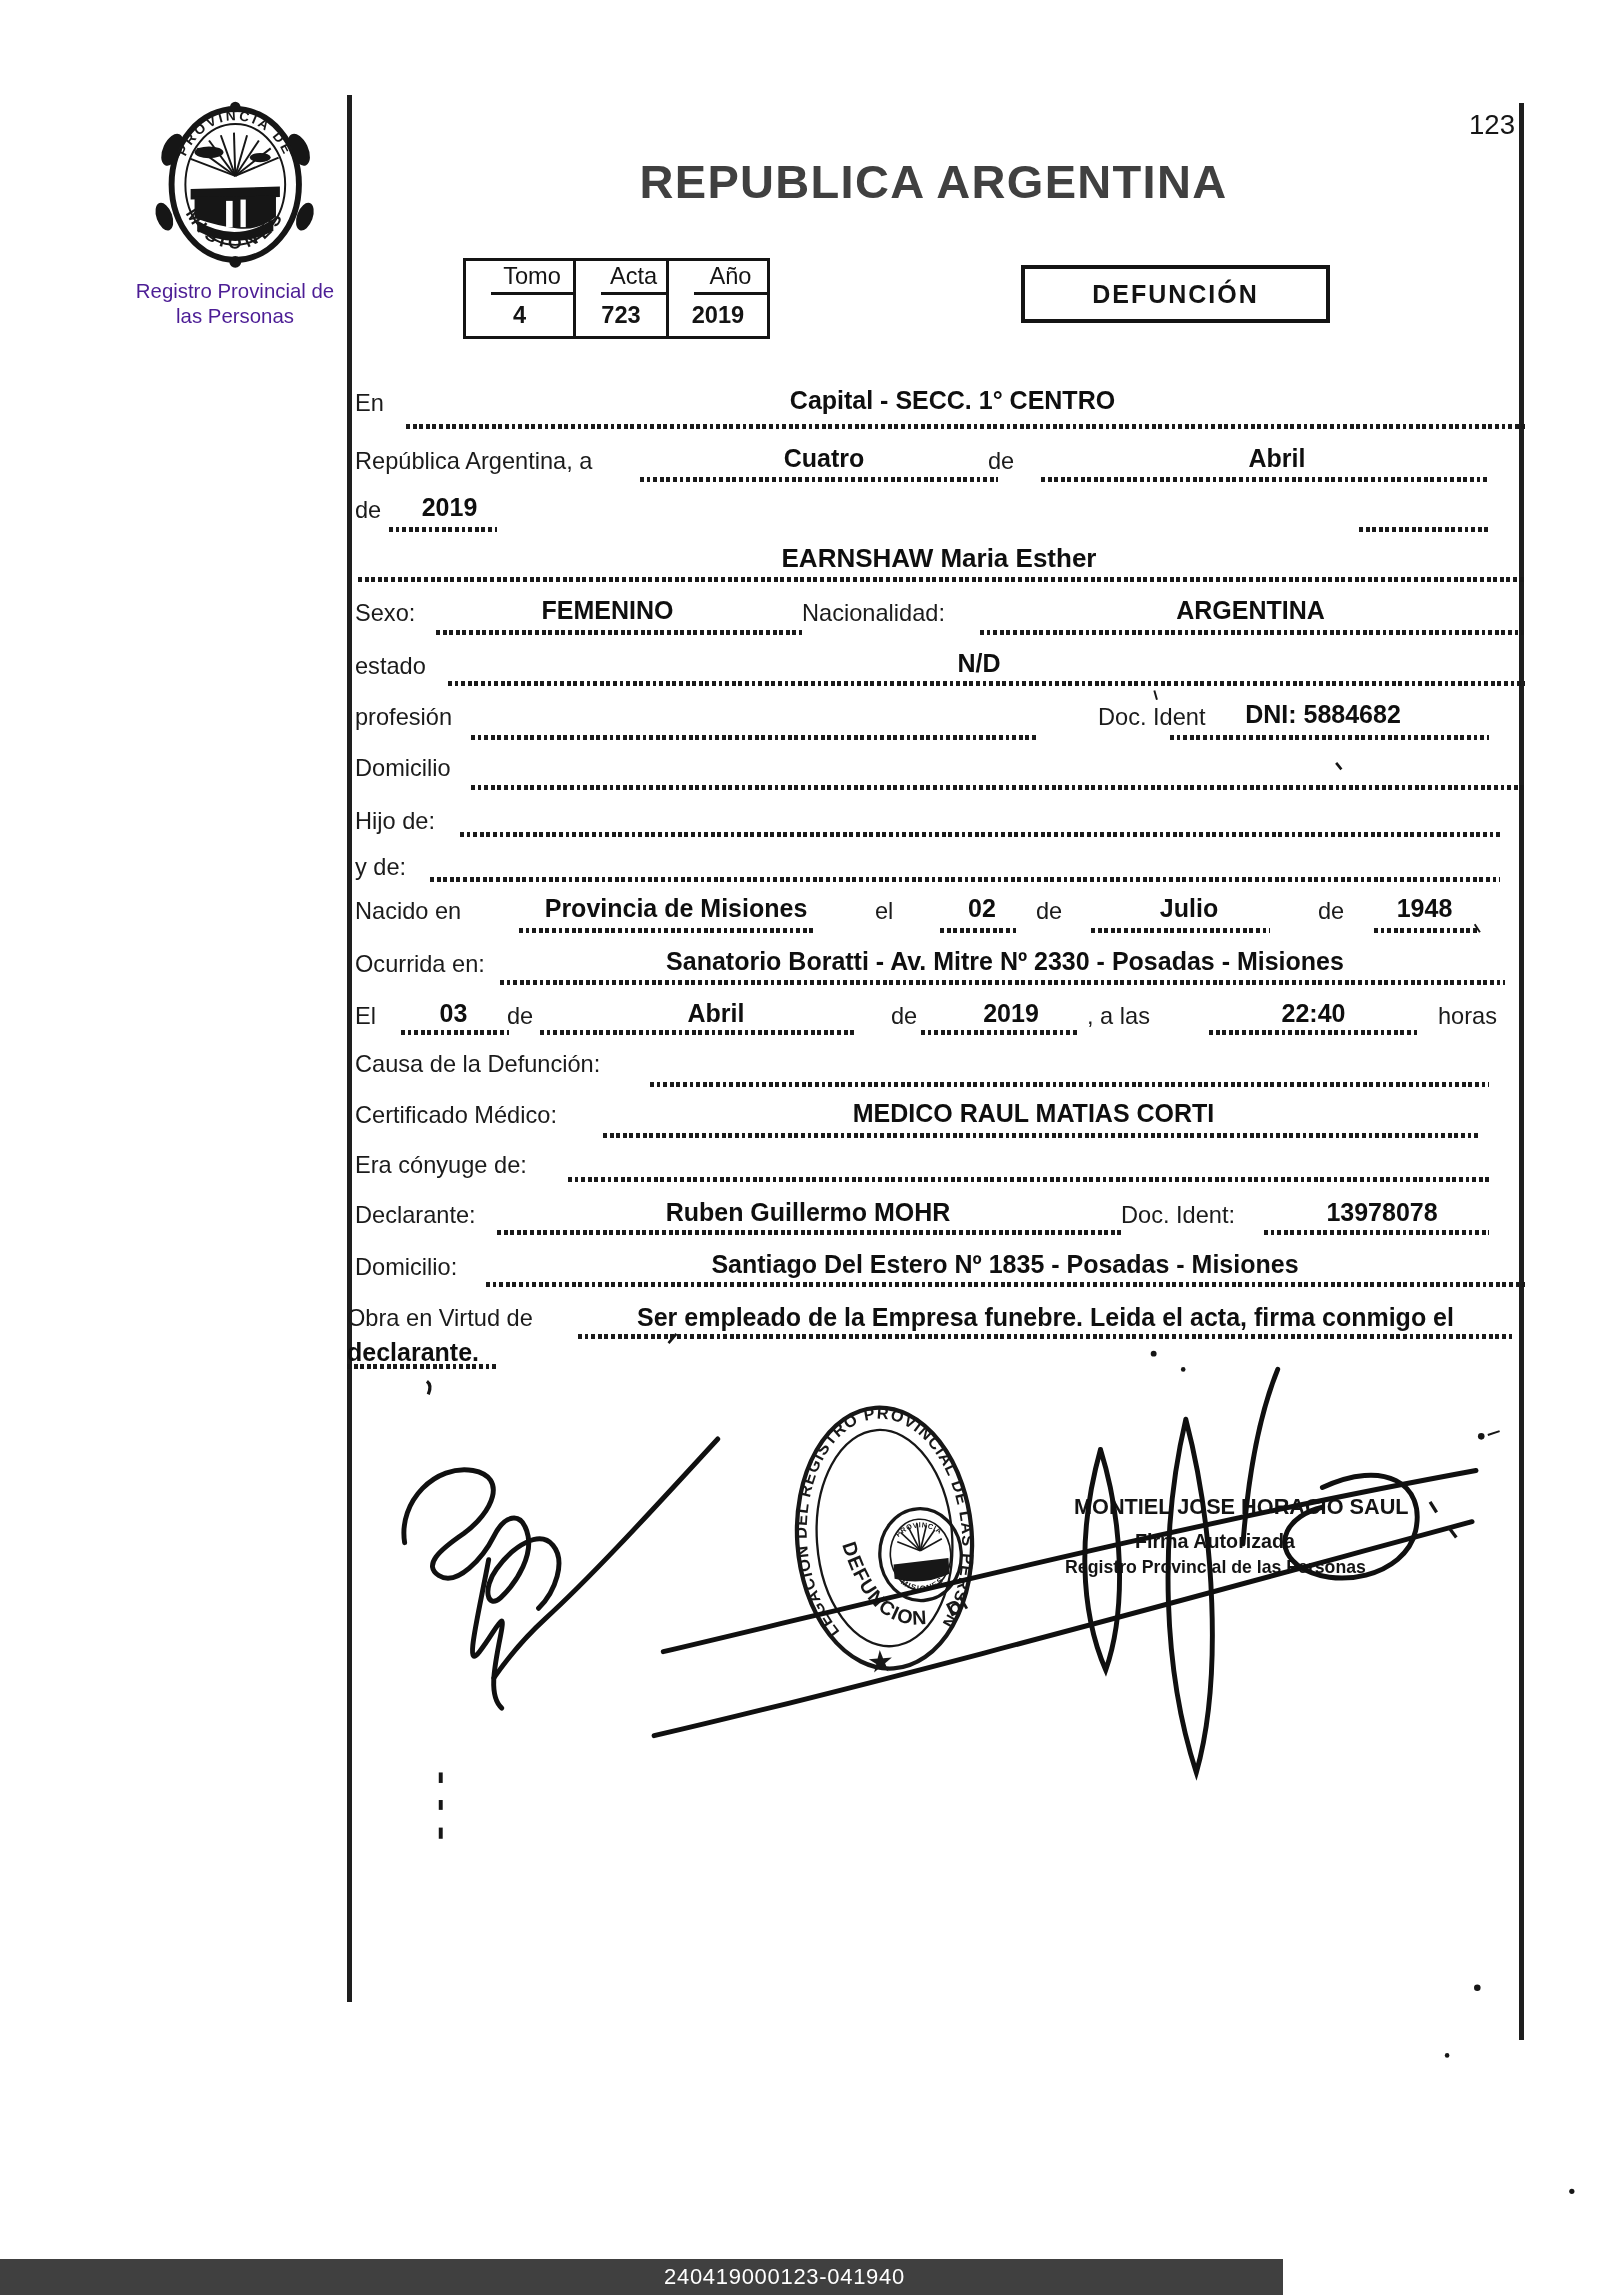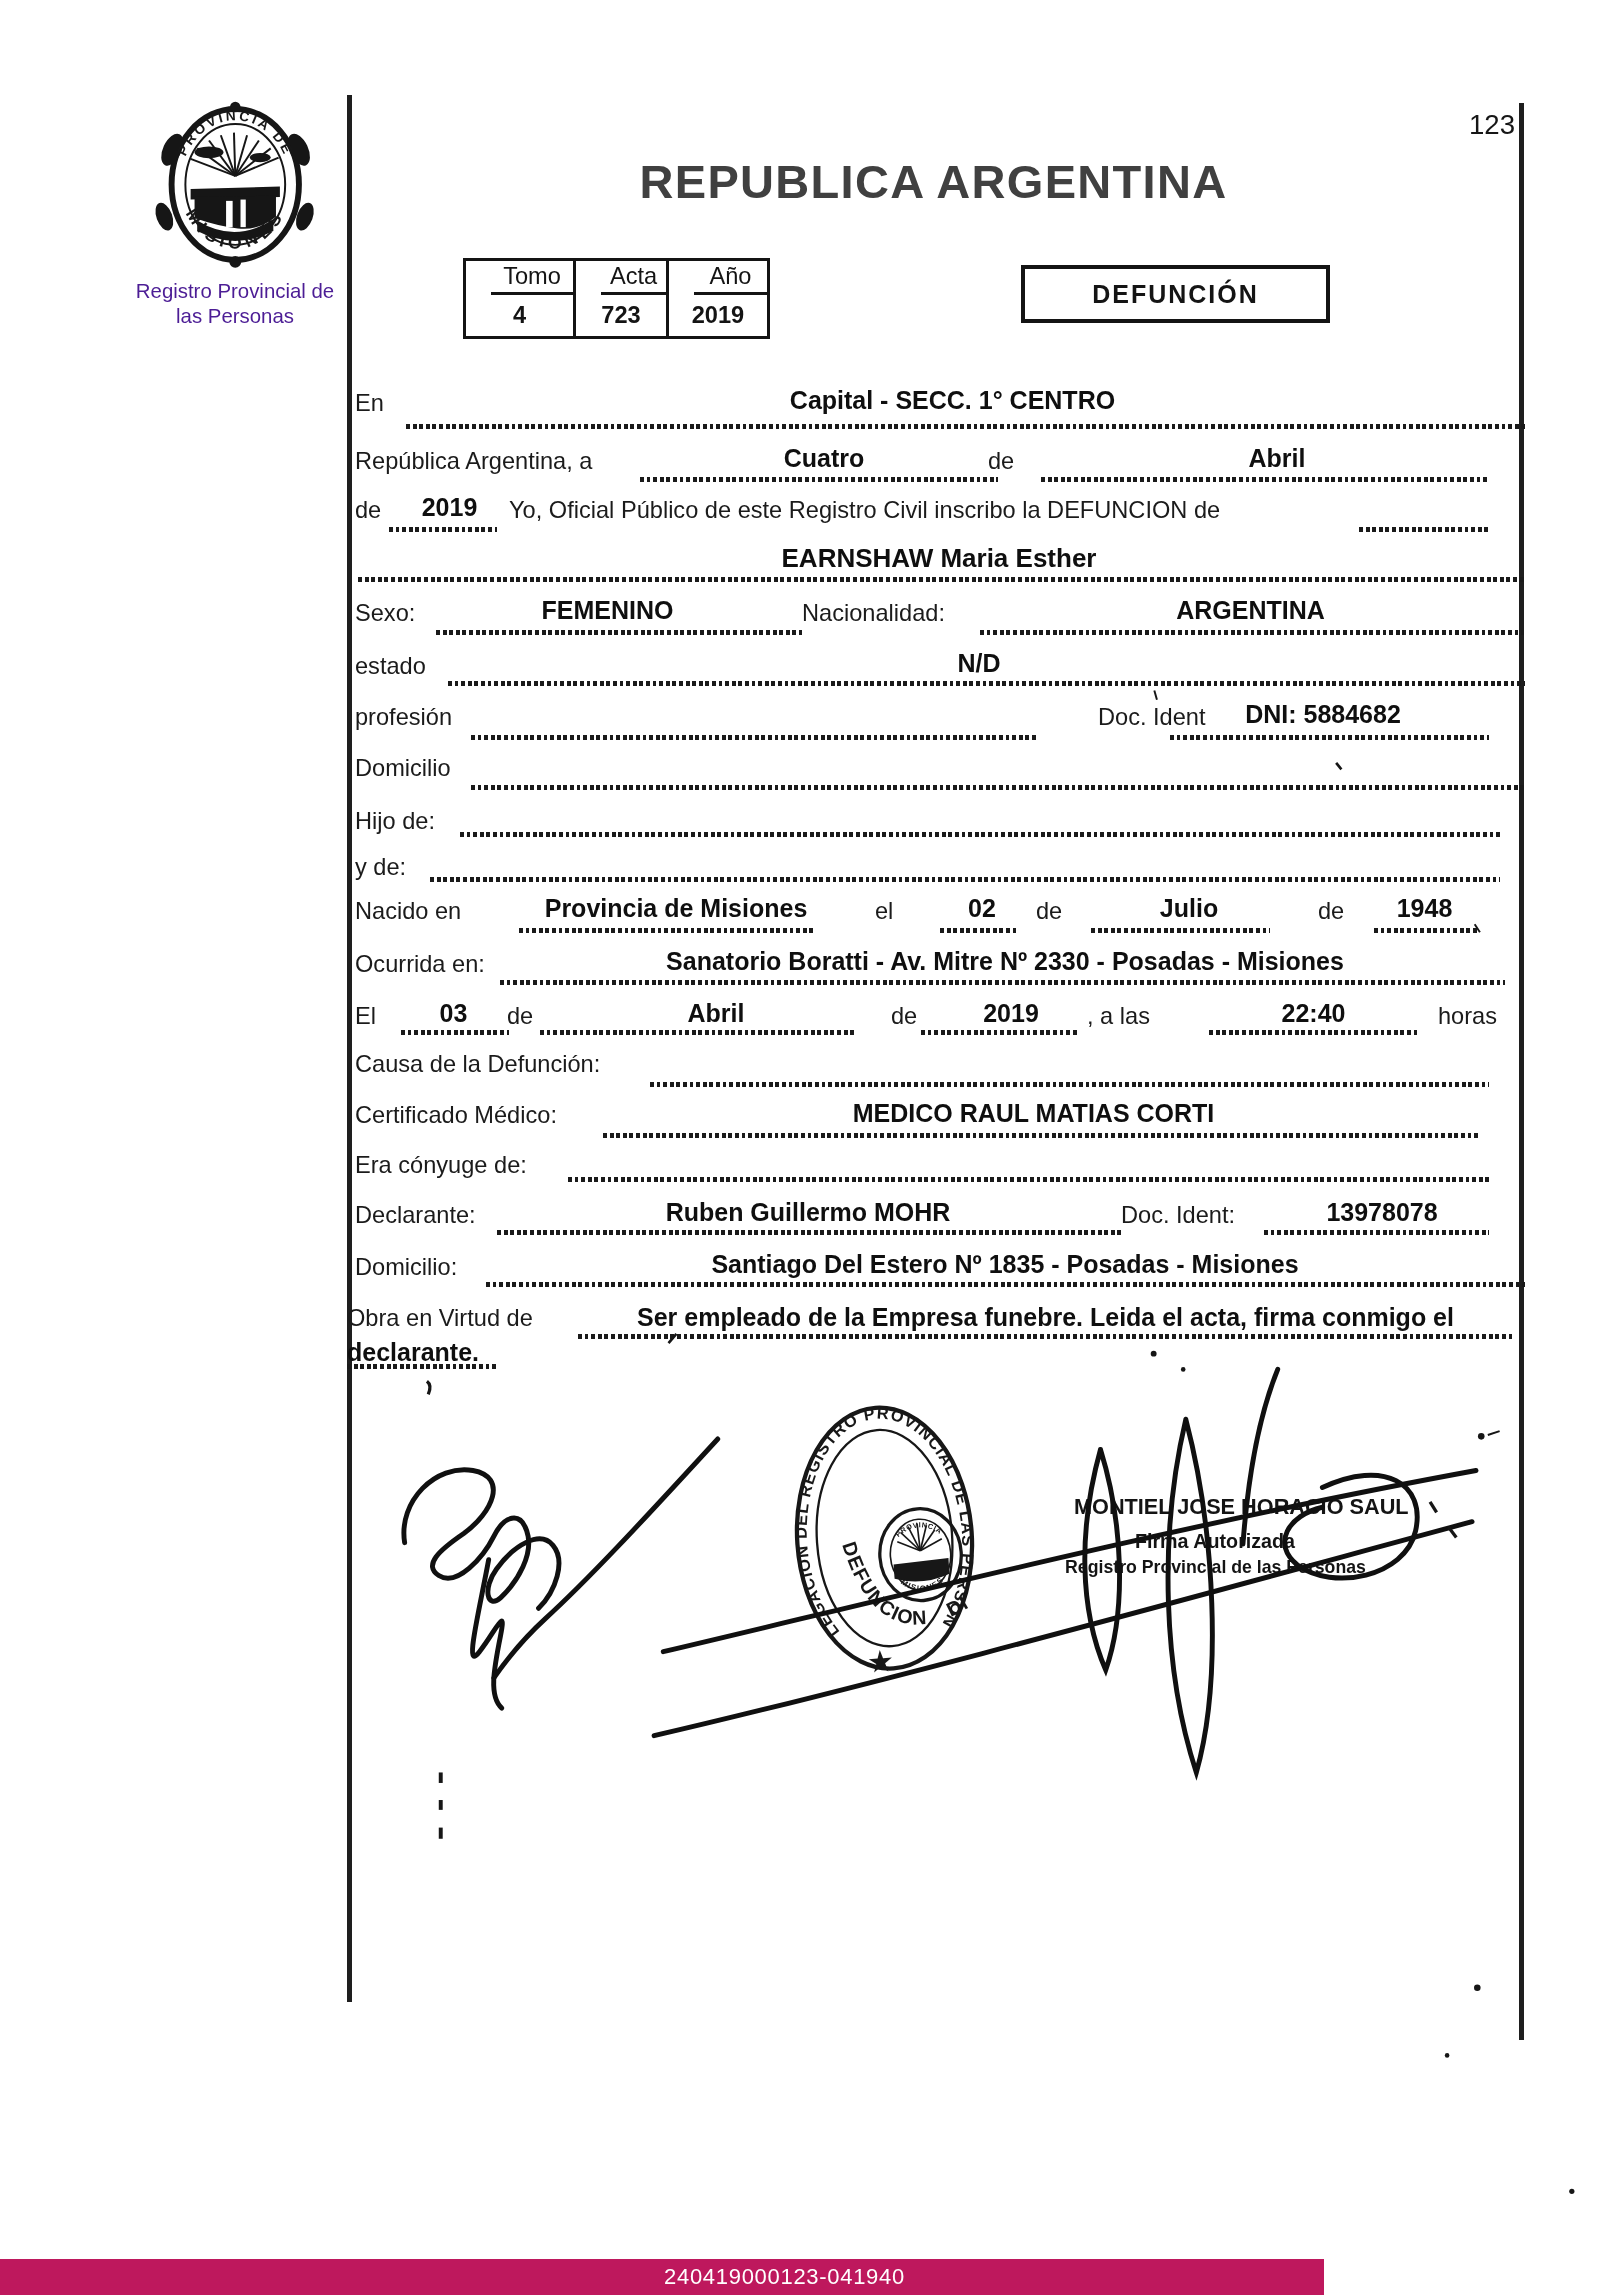--- a/index.html
+++ b/index.html
@@ -25,21 +25,21 @@
   #acta-table .c1,#acta-table .c2{border-right:3.3px solid #141414;}
   #acta-table .vv{font-weight:600;}
   #def-box{position:absolute;left:1021px;top:265px;width:309px;height:58px;
            border:4.6px solid #141414;box-sizing:border-box;display:flex;align-items:center;
            justify-content:center;font-size:25px;letter-spacing:2px;font-weight:600;color:#141414;}
   .cap{position:absolute;left:118px;width:234px;text-align:center;font-size:20.4px;line-height:25px;color:#4c1d95;}
   .stamp-line{position:absolute;text-align:center;font-weight:700;color:#141414;white-space:nowrap;}
   #sig-name{left:1074px;top:1494px;width:282px;font-size:21.7px;}
   #sig-role{left:1074px;top:1530px;width:282px;font-size:19.7px;}
   #sig-org{left:1061px;top:1557px;width:309px;font-size:17.7px;}
-  #barcode-bar{position:absolute;left:0;top:2259px;width:1283px;height:36px;background:#be185d;padding-left:41px;}
+  #barcode-bar{position:absolute;left:0;top:2259px;width:1283px;height:36px;background:#404040;}
   #barcode-text{position:absolute;left:0;top:0;width:1569px;height:36px;color:#ffffff;
                 font-size:22px;letter-spacing:0.7px;display:flex;align-items:center;justify-content:center;
                 font-family:"Liberation Sans",sans-serif;}
   #art{position:absolute;left:0;top:0;pointer-events:none;}
   #art text{font-family:"Liberation Sans",sans-serif;fill:#181818;}
   .ringtxt{font-size:25px;font-weight:700;letter-spacing:1.5px;}
   .deftxt{font-size:30px;font-weight:700;letter-spacing:2px;word-spacing:26px;}
   .sealtop{font-size:21px;font-weight:700;letter-spacing:4px;}
   .sealbot{font-size:27px;font-weight:700;letter-spacing:8px;}
   .minitxt{font-size:11px;font-weight:700;letter-spacing:1px;}
@@ -77,21 +77,20 @@
 
   <div class="lbl" style="left:355px;top:448px;">República Argentina, a</div>
   <div class="val" style="left:696px;top:444px;width:256px;">Cuatro</div>
   <div class="lbl" style="left:988px;top:448px;">de</div>
   <div class="val" style="left:1149px;top:444px;width:256px;">Abril</div>
   <div class="dots" style="left:640px;top:477px;width:358px;"></div>
   <div class="dots" style="left:1041px;top:477px;width:446px;"></div>
 
   <div class="lbl" style="left:355px;top:497px;">de</div>
   <div class="val" style="left:397px;top:493px;width:105px;">2019</div>
-  <div class="lbl" style="left:509px;top:497px;">Yo, Oficial Público de este Registro Civil inscribo la DEFUNCION de</div>
   <div class="dots" style="left:389px;top:527px;width:108px;"></div>
   <div class="dots" style="left:1359px;top:527px;width:130px;"></div>
 
   <div class="val big" style="left:624px;top:544px;width:630px;">EARNSHAW Maria Esther</div>
   <div class="dots" style="left:358px;top:577px;width:1167px;"></div>
 
   <div class="lbl" style="left:355px;top:600px;">Sexo:</div>
   <div class="val" style="left:463px;top:596px;width:289px;">FEMENINO</div>
   <div class="lbl" style="left:802px;top:600px;">Nacionalidad:</div>
   <div class="val" style="left:1106px;top:596px;width:289px;">ARGENTINA</div>

